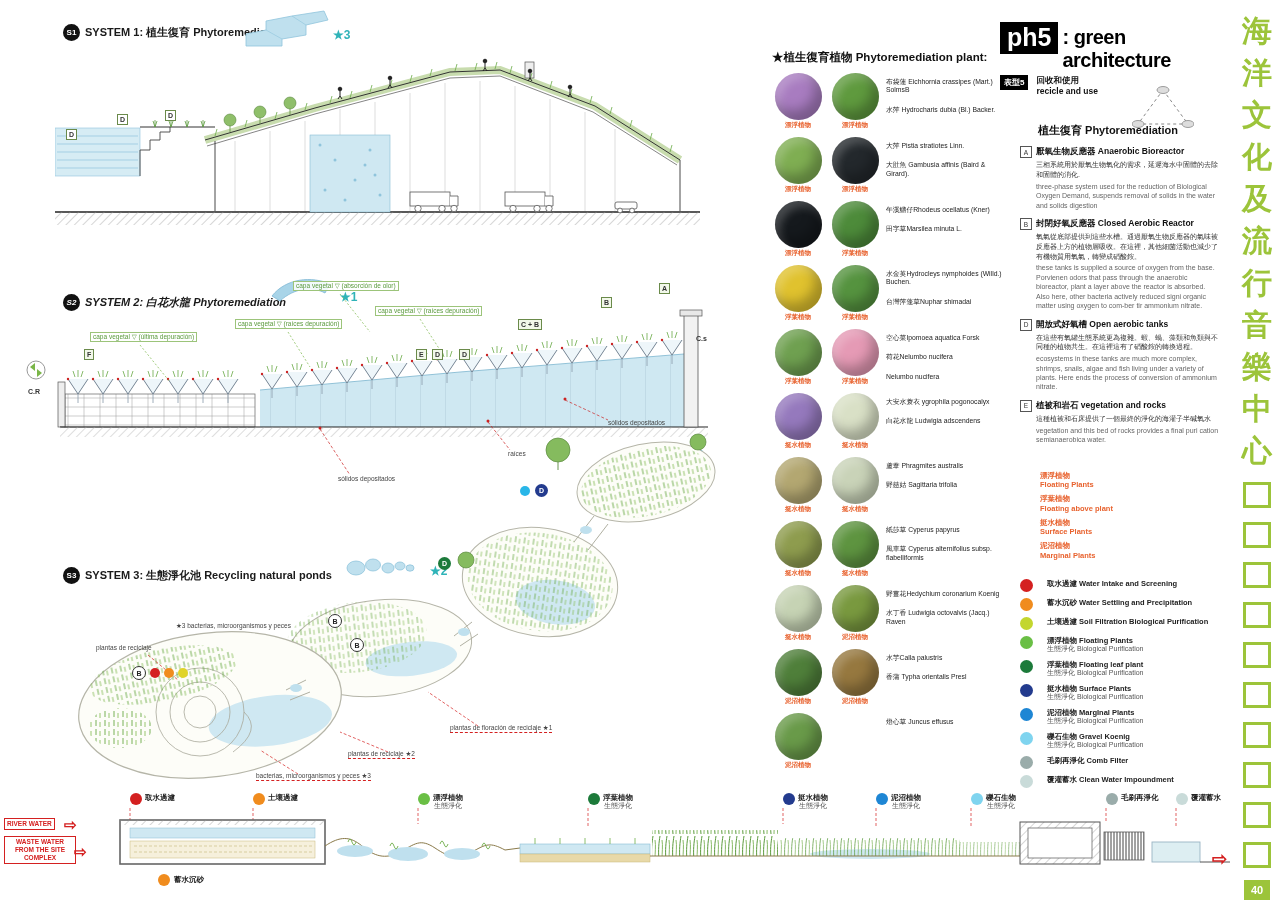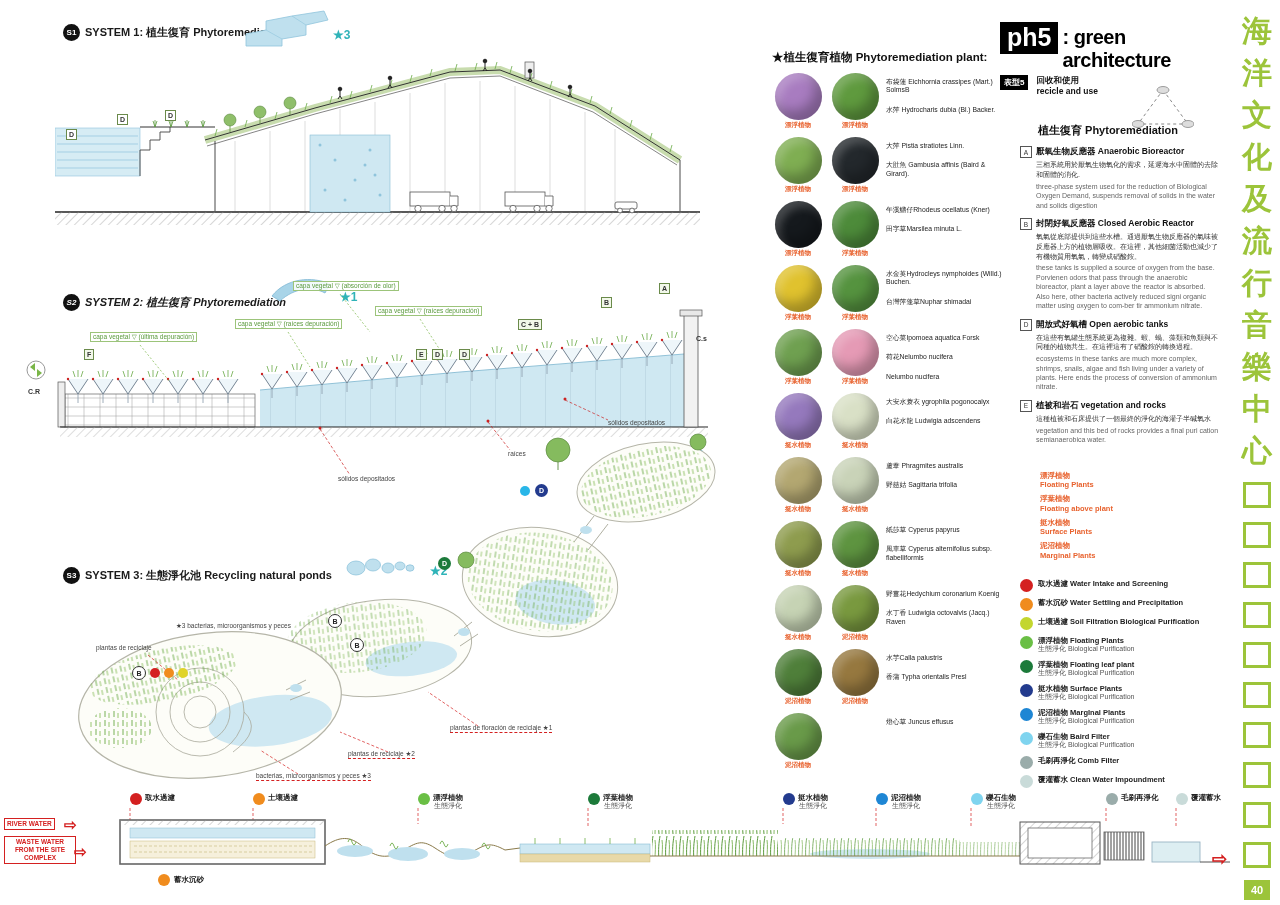--- a/index.html
+++ b/index.html
@@ -38,21 +38,21 @@
   .sections{margin-left:20px;width:200px;}
   .section{margin-bottom:8px;}
   .sec-head{display:flex;align-items:center;gap:4px;margin-bottom:2px;}
   .keybox{border:1px solid #555;font-size:6.5px;width:10px;height:10px;display:flex;align-items:center;justify-content:center;color:#333;flex:0 0 auto;}
   .sec-title{font-size:8.5px;font-weight:bold;color:#111;}
   .sec-cn{font-size:7px;color:#333;margin:0 0 2px 16px;line-height:1.4;}
   .sec-en{font-size:7px;color:#666;margin:0 0 0 16px;line-height:1.35;}
   .tleg{margin:26px 0 0 40px;font-size:7.5px;font-weight:bold;color:var(--type-label);line-height:1.3;}
   .tleg .ti{margin-bottom:4px;}
   .clegend{margin:18px 0 0 20px;}
-  .cl-item{display:flex;align-items:flex-start;gap:5px;margin-bottom:6px;}
+  .cl-item{display:flex;align-items:flex-start;gap:14px;margin-bottom:6px;}
   .cl-dot{width:13px;height:13px;border-radius:50%;flex:0 0 auto;}
   .cl-text{font-size:7.5px;color:#222;line-height:1.25;}
   .cl-text .l1{font-weight:bold;}
   .cl-text .l2{color:#555;font-size:7px;}
   
   .vstrip{position:absolute;left:1240px;top:10px;width:34px;display:flex;flex-direction:column;align-items:center;}
   .vchar{color:var(--green-accent);font-size:30px;font-weight:bold;line-height:42px;}
   .vsquares{display:flex;flex-direction:column;gap:14px;margin-top:10px;}
   .vsq{width:22px;height:20px;border:3px solid var(--green-accent);}
   .vpage{width:26px;height:20px;background:var(--green-accent);color:#fff;font-size:11px;font-weight:bold;display:flex;align-items:center;justify-content:center;margin-top:12px;}
@@ -225,21 +225,21 @@
       </g>
     </svg>
     <span class="chip" style="left:11px;top:119px;background:#fff;">D</span>
     <span class="chip" style="left:62px;top:104px;background:#fff;">D</span>
     <span class="chip" style="left:110px;top:100px;background:#fff;">D</span>
   </div>
 
   <div class="abs" style="left:20px;top:272px;width:712px;height:215px;">
     <div class="sys-head" style="left:43px;top:22px;font-style:italic;">
       <span class="sys-badge">S2</span>
-      <span>SYSTEM 2: 植生復育 Phytoremediation</span>
+      <span>SYSTEM 2: 白花水龍 Phytoremediation</span>
     </div>
     <svg class="abs" style="left:248px;top:2px;" width="70" height="28">
       <path d="M4,22 C18,4 44,2 62,10 L57,19 C44,12 26,14 12,27 Z" fill="#a8d4e8" stroke="#7fb8d4" stroke-width="0.8"></path>
     </svg>
     <span class="star" style="left:320px;top:18px;">★1</span>
 
     <svg class="abs" style="left:0;top:0;" width="712" height="215">
       <defs>
         <pattern id="s2cells" width="16" height="9" patternUnits="userSpaceOnUse">
           <rect width="16" height="9" fill="none" stroke="#999" stroke-width="0.5"></rect>
@@ -756,21 +756,21 @@
           <span class="cl-dot" style="background-color: rgb(30, 134, 212);"></span>
           <div class="cl-text">
             <div class="l1">泥沼植物 MargInal Plants</div>
             <div class="l2">生態淨化 Biological Purification</div>
           </div>
         </div>
 
         <div class="cl-item">
           <span class="cl-dot" style="background-color: rgb(127, 212, 239);"></span>
           <div class="cl-text">
-            <div class="l1">礫石生物 Baird Filter</div>
+            <div class="l1">礫石生物 Gravel Koenig</div>
             <div class="l2">生態淨化 Biological Purification</div>
           </div>
         </div>
 
         <div class="cl-item">
           <span class="cl-dot" style="background-color: rgb(154, 172, 170);"></span>
           <div class="cl-text">
             <div class="l1">毛刷再淨化 Comb Filter</div>
             <div class="l2" style="visibility: hidden;"></div>
           </div>

